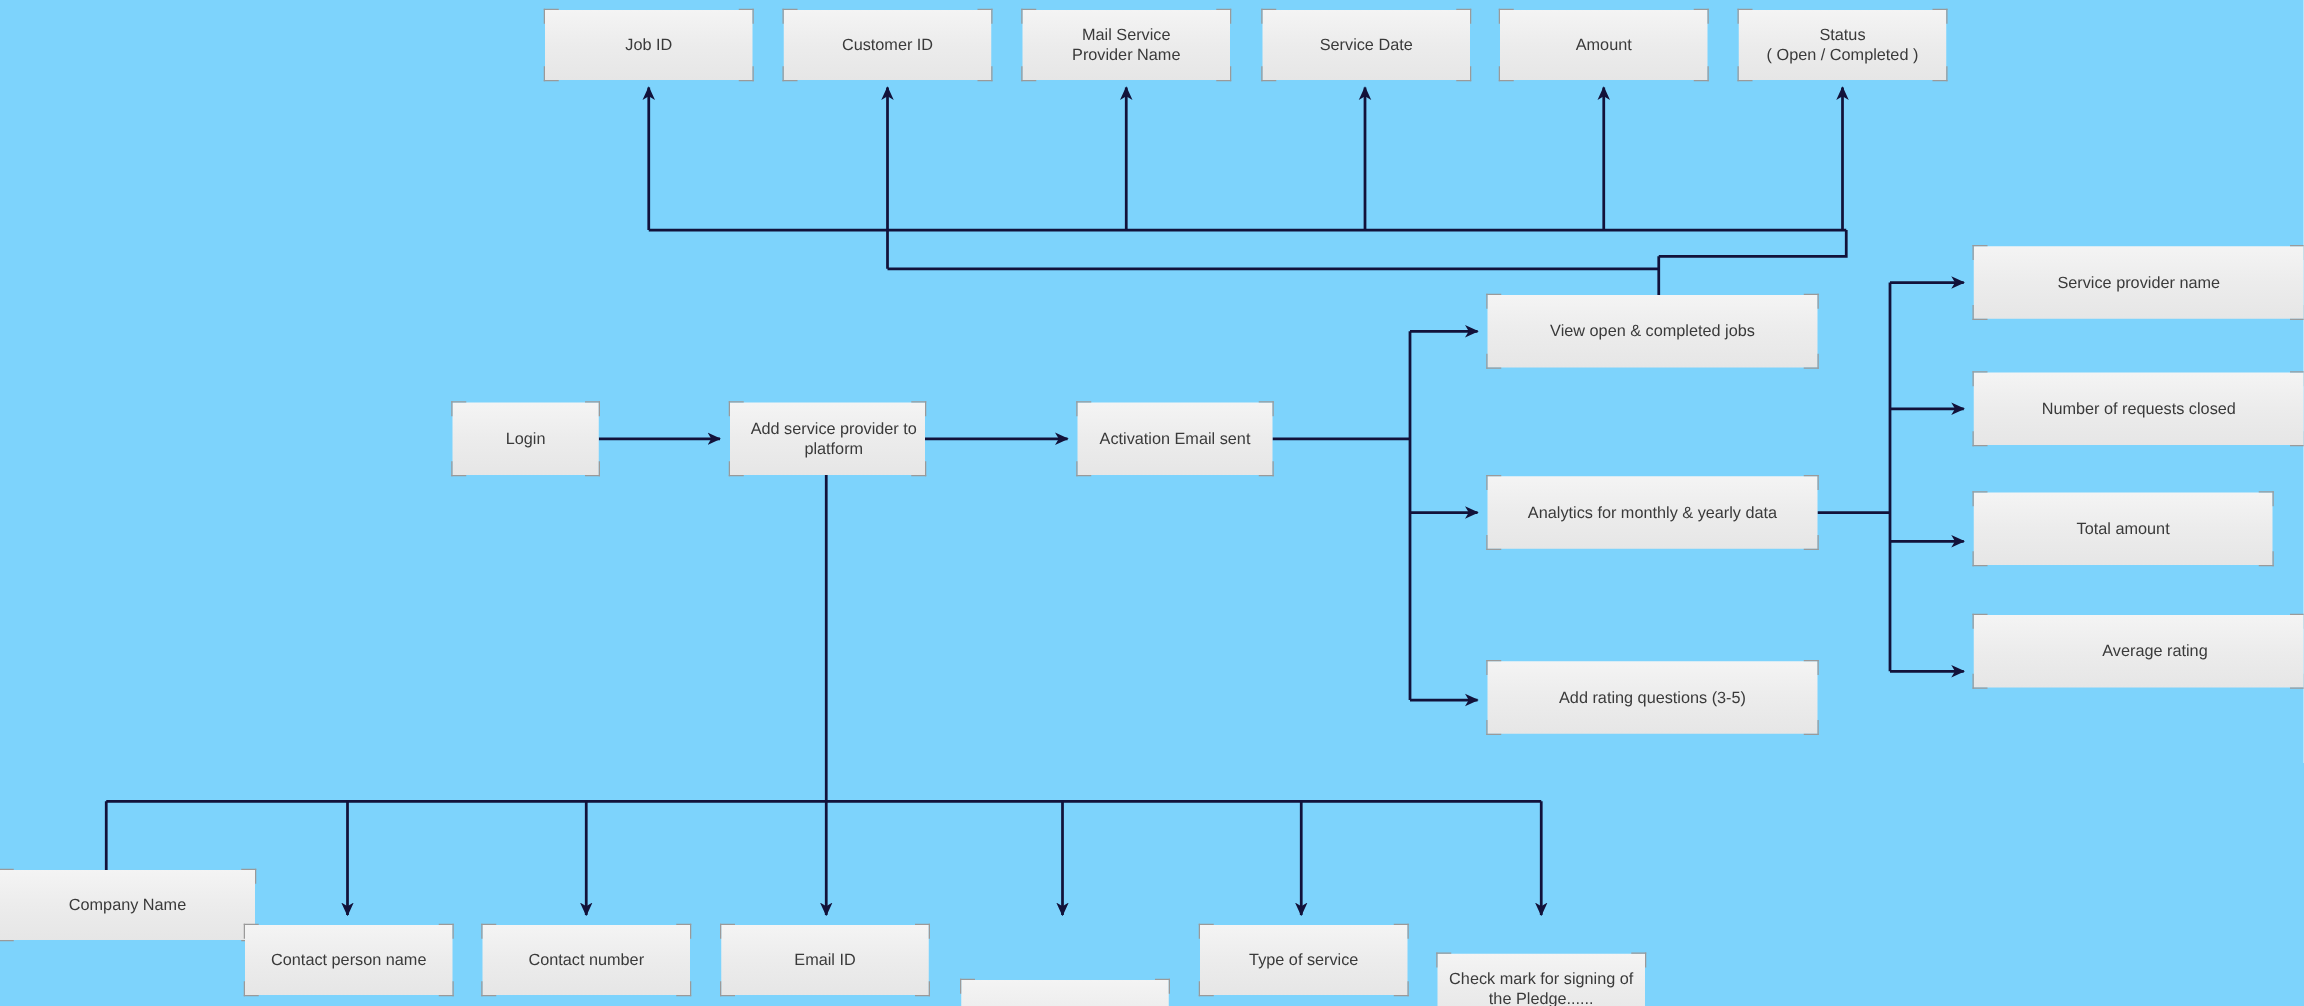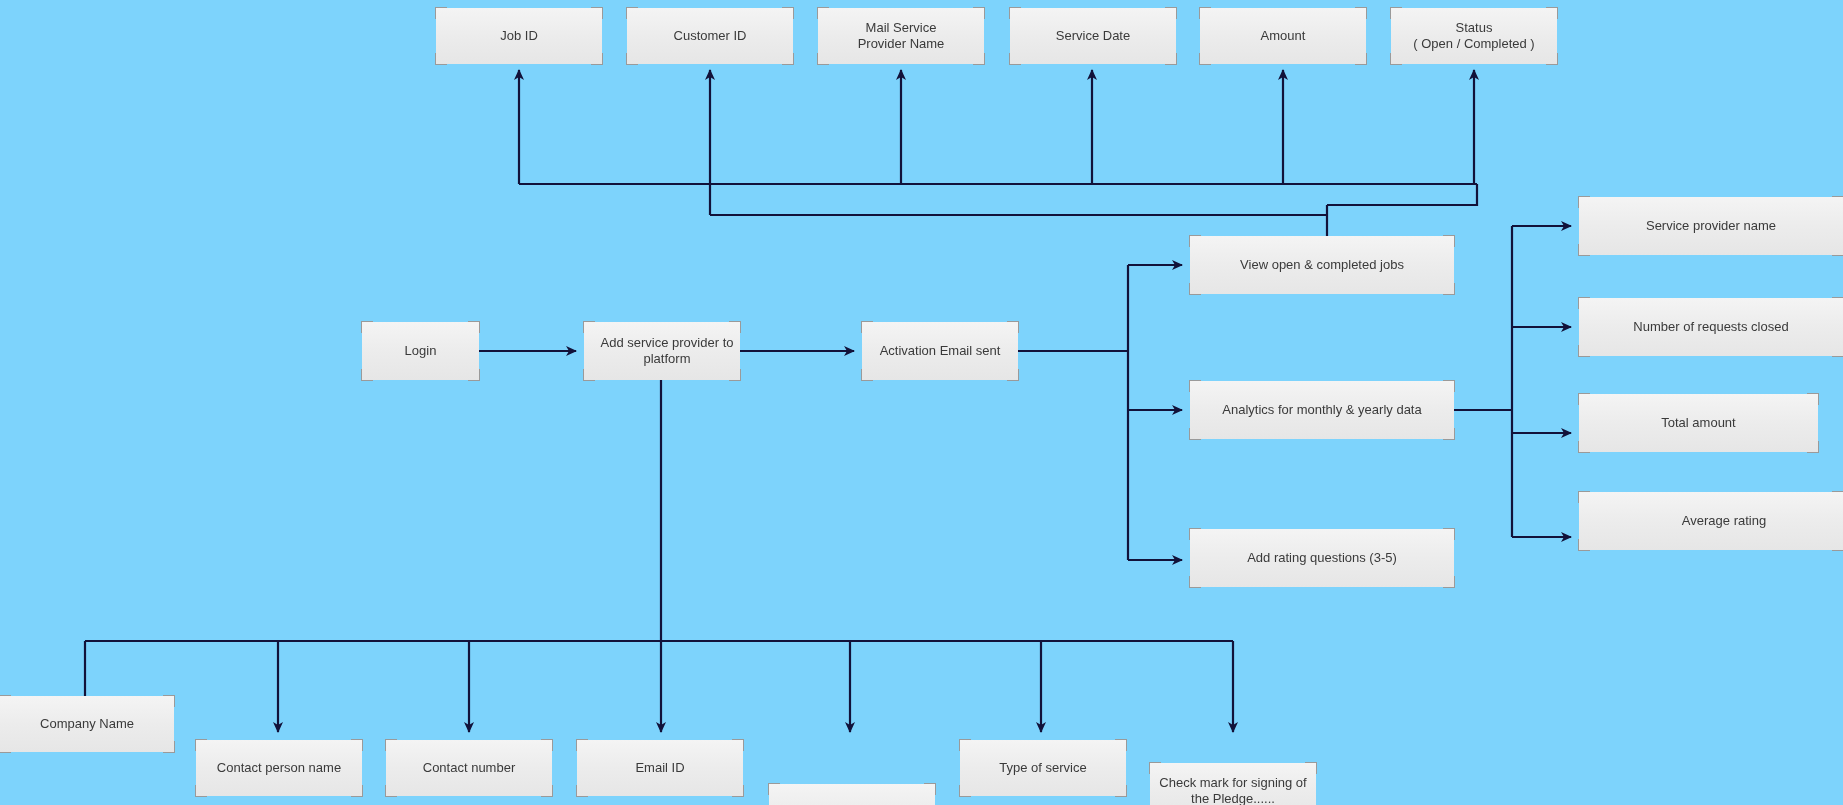--- a/index.html
+++ b/index.html
@@ -216,21 +216,21 @@
       <div class="node" style="left: 1579px; top: 394px; width: 239px; height: 58px;">
         <span class="c-tr"></span>
         <span class="c-bl"></span>
         <span class="lbl">Total amount</span>
       </div>
       <div class="node" style="left: 1579px; top: 492px; width: 264px; height: 58px; padding-left: 32px;">
         <span class="c-tr"></span>
         <span class="c-bl"></span>
         <span class="lbl">Average rating</span>
       </div>
-      <div class="node" style="left: 0px; top: 696px; width: 174px; height: 56px;">
+      <div class="node" style="left: 0px; top: 696px; width: 204px; height: 56px;">
         <span class="c-tr"></span>
         <span class="c-bl"></span>
         <span class="lbl">Company Name</span>
       </div>
       <div class="node" style="left: 196px; top: 740px; width: 166px; height: 56px; align-items: center;">
         <span class="c-tr"></span>
         <span class="c-bl"></span>
         <span class="lbl">Contact person name</span>
       </div>
       <div class="node" style="left: 386px; top: 740px; width: 166px; height: 56px;">

